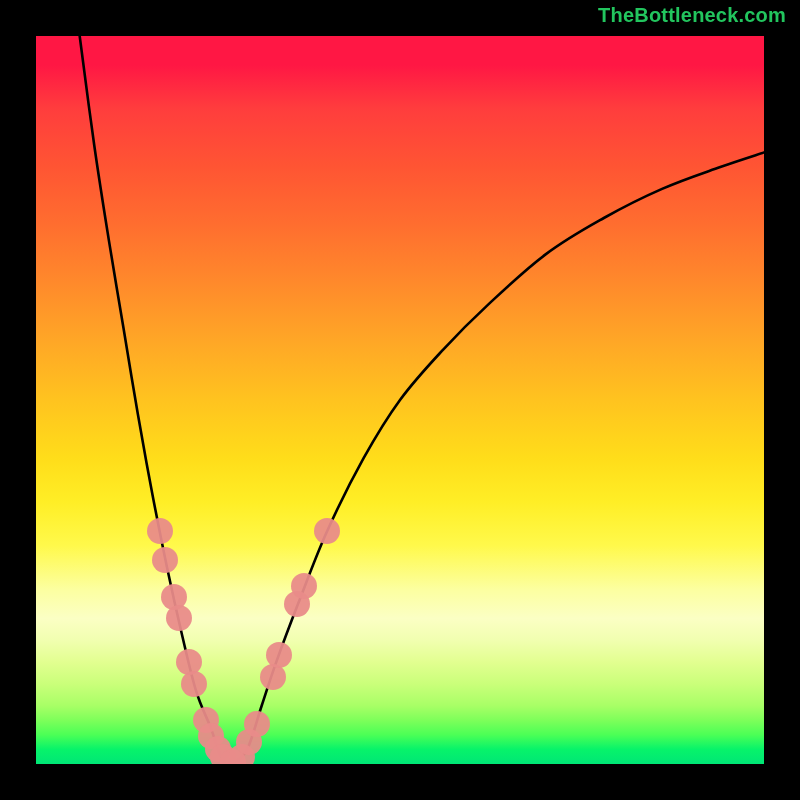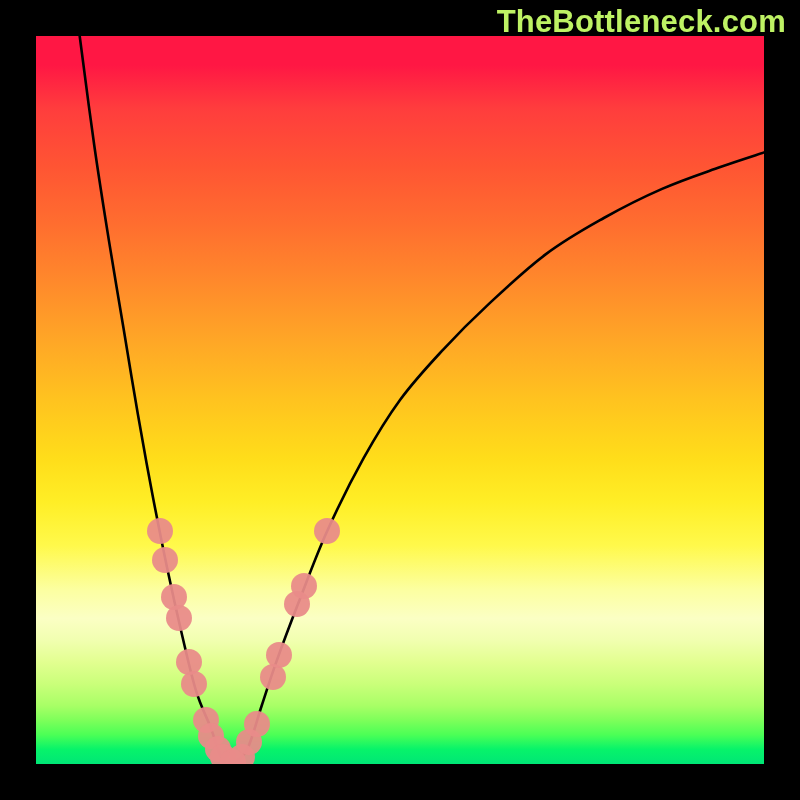--- a/index.html
+++ b/index.html
@@ -8,23 +8,23 @@
     width: 800px;
     height: 800px;
     background: #000;
     position: relative;
   }
   .watermark {
     position: absolute;
     top: 4px;
     right: 14px;
     font-family: Arial, Helvetica, sans-serif;
-    font-size: 31px;
+    font-size: 20px;
     font-weight: 700;
-    color: #bef264;
+    color: #22c55e;
     z-index: 10;
     letter-spacing: 0.2px;
     text-align: right;
   }
   .plot-area {
     position: absolute;
     left: 36px;
     top: 36px;
     width: 728px;
     height: 728px;

